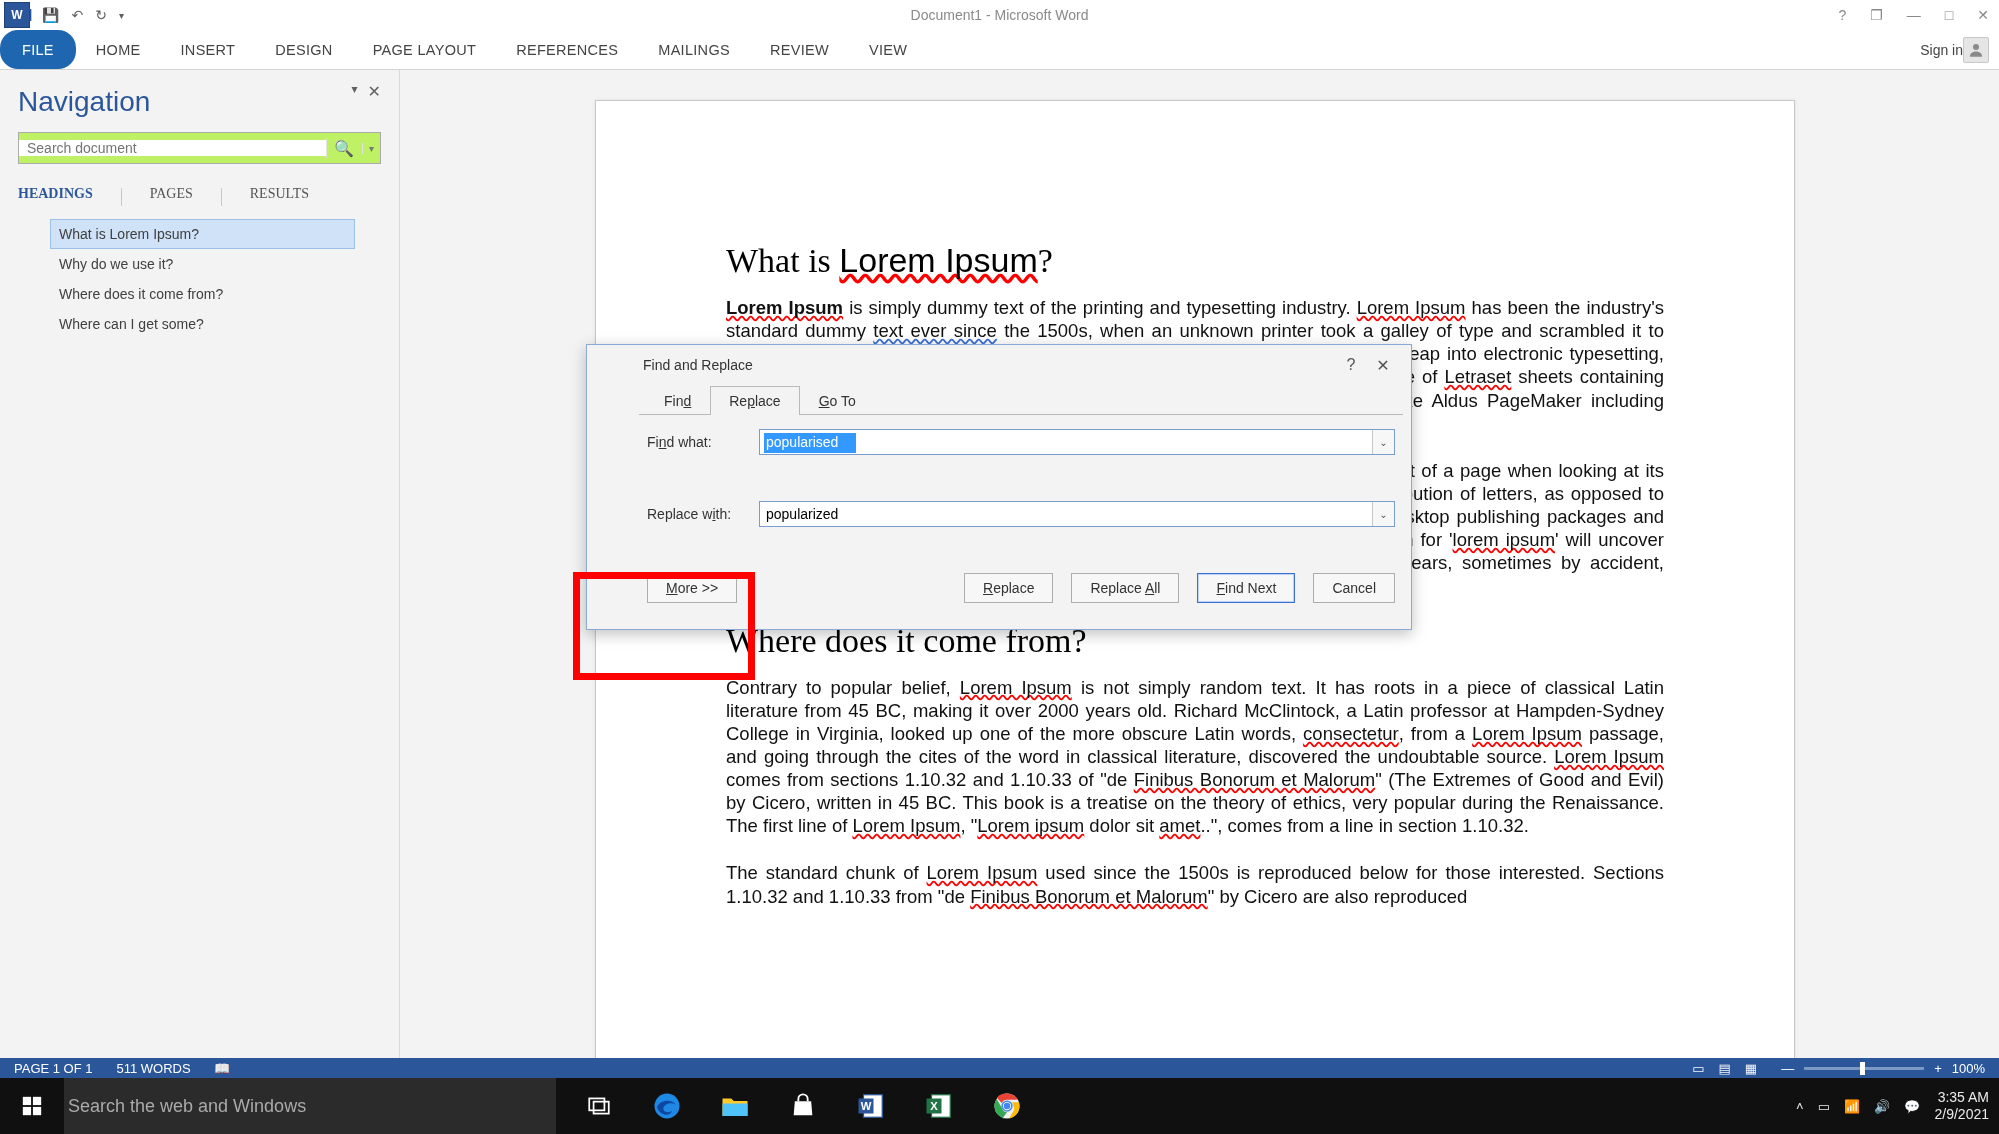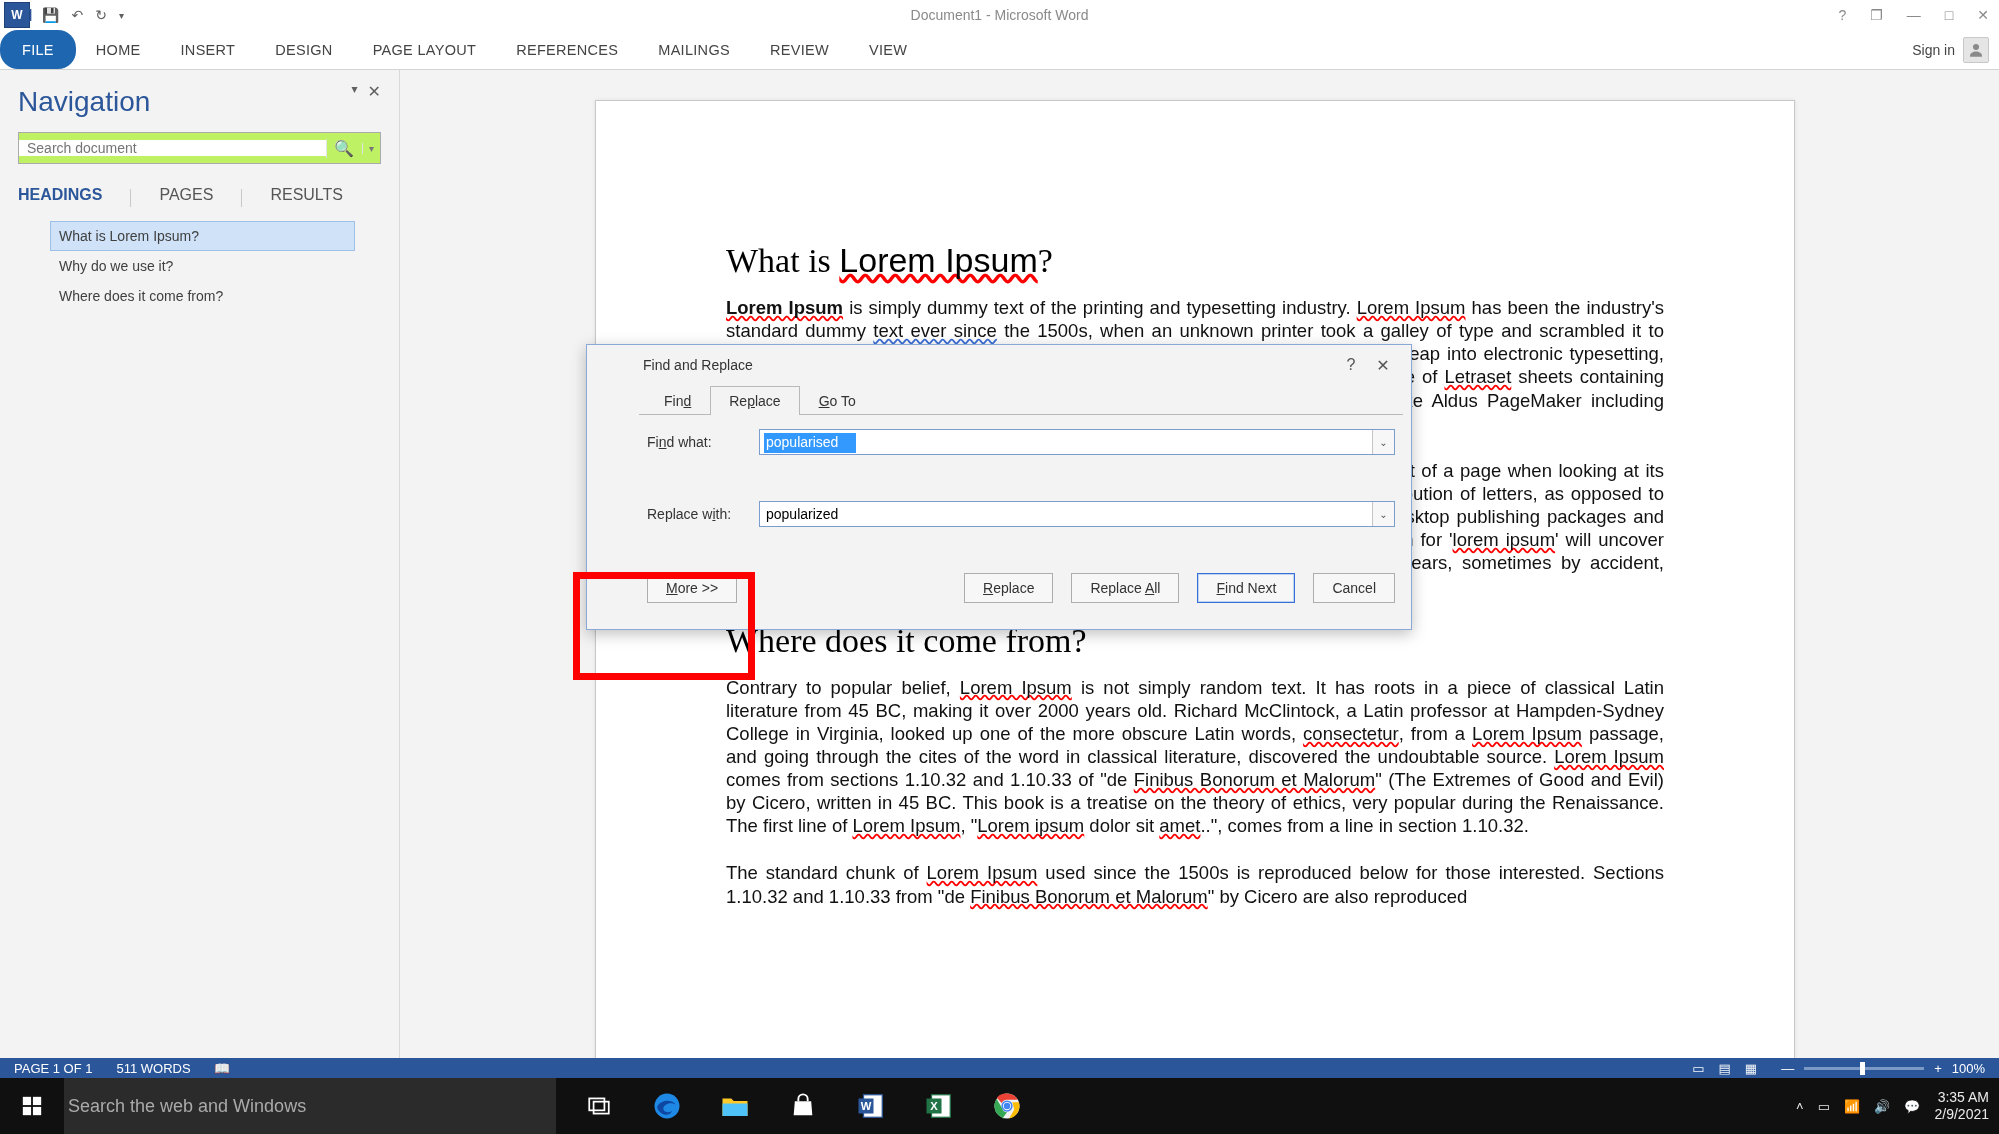--- a/index.html
+++ b/index.html
@@ -13,35 +13,35 @@
 .titlebar .qat span.icon { color:#606060; }
 .titlebar .doc-title { position:absolute; left:0; right:0; text-align:center; pointer-events:none;}
 .titlebar .win-ctrls { position:absolute; right:0; display:flex; gap:24px; padding-right:10px; color:#8a8a8a;}
 .titlebar .win-ctrls span{font-size:14px;}
 
 
 .ribbon { height: 40px; background:#fff; border-bottom:1px solid #d4d4d4; display:flex; align-items:stretch; }
 .ribbon .tab { padding:0 20px; display:flex; align-items:center; font-size:14.5px; color:#444; cursor:pointer; letter-spacing:0.3px;border-radius:18px;}
 .ribbon .tab.file { background:#1e66b0; color:#fff; padding:0 22px;}
 .ribbon .spacer{flex:1;}
-.ribbon .signin{display:flex;align-items:center;gap:8px;padding-right:10px;color:#444;font-size:14px;margin-left:17px;}
+.ribbon .signin{display:flex;align-items:center;padding-right:10px;color:#444;font-size:14px;margin-left:17px;}
 .ribbon .signin .avatar{width:26px;height:26px;background:#e5e5e5;border:1px solid #c8c8c8;border-radius:2px;display:flex;align-items:center;justify-content:center;}
 .ribbon .signin .avatar svg{width:18px;height:18px;fill:#8a8a8a;}
 
 
 .body { position:absolute; top:70px; bottom:34px; left:0; right:0; display:flex; background:#f3f3f3;}
 .navpane { width:400px; background:#f3f3f3; border-right:1px solid #d9d9d9; padding:16px 18px; position:relative;}
 .navpane h2 { color:#2b579a; font-weight:400; font-size:28px; margin-bottom:14px;}
 .navpane .pane-ctrls{position:absolute; top:12px; right:18px; color:#606060; font-size:16px; display:flex; gap:10px;}
 .navpane .search { display:flex; border:1px solid #ababab; background:#bef264; height:32px; align-items:center;}
 .navpane .search input{flex:1;border:none;outline:none;padding:0 8px;font-size:14px;color:#555;}
 .navpane .search .mag{width:36px;text-align:center;color:#2b579a;border-left:1px solid #e3e3e3;}
 .navpane .search .dd{width:18px;text-align:center;border-left:1px solid #e3e3e3;color:#777;font-size:10px;}
 .navpane .tabs{display:flex;gap:28px;margin-top:22px;border-bottom:1px solid transparent;}
-.navpane .tabs .ntab{font-size:16px;color:#555;padding-bottom:6px;position:relative;}
+.navpane .tabs .ntab{font-size:14px;color:#555;padding-bottom:6px;position:relative;font-family:Liberation Serif, serif;}
 .navpane .tabs .ntab.active{color:#2b579a;font-weight:600;}
 .navpane .tabs .sep{width:1px;background:#c8c8c8;height:18px;align-self:center;}
 .navpane .headings{margin-top:10px;}
 .navpane .headings .h-item{padding:6px 8px;margin:0 26px 0 32px;font-size:14px;color:#404040;border:1px solid transparent;cursor:pointer;}
 .navpane .headings .h-item.sel{background:#cfe2f7;border:1px solid #9cc0e6;}
 
 .docarea{flex:1;background:#f3f3f3;overflow:hidden;position:relative;}
 .page{position:absolute;left:195px;top:30px;width:1200px;height:1400px;background:#fff;border:1px solid #c8c8c8;box-shadow:0 0 4px rgba(0,0,0,.08);}
 .page .content{padding:140px 130px 0 130px;font-family:"Times New Roman",serif;color:#000;}
 .page h1{font-family:"Times New Roman",serif;font-size:34px;font-weight:400;margin-bottom:16px;}
@@ -154,20 +154,21 @@
       <div class="ntab active">HEADINGS</div>
       <div class="sep"></div>
       <div class="ntab">PAGES</div>
       <div class="sep"></div>
       <div class="ntab">RESULTS</div>
     </div>
     <div class="headings">
       <div class="h-item sel">What is Lorem Ipsum?</div>
       <div class="h-item">Why do we use it?</div>
       <div class="h-item">Where does it come from?</div>
+      <div class="h-item">Where can I get some?</div>
     </div>
   </div>
 
   <div class="docarea">
     <div class="page">
       <div class="content">
         <h1>What is <span class="sq-red">Lorem Ipsum</span>?</h1>
         <p><strong><span class="sq-red">Lorem Ipsum</span></strong> is simply dummy text of the printing and typesetting industry. <span class="sq-red">Lorem Ipsum</span> has been the industry's standard dummy <span class="sq-blue">text ever since</span> the 1500s, when an unknown printer took a galley of type and scrambled it to make a type specimen book. It has survived not only five centuries, but also the leap into electronic typesetting, remaining essentially unchanged. It was popularized in the 1960s with the release of <span class="sq-red">Letraset</span> sheets containing Lorem Ipsum passages, and more recently with desktop publishing software like Aldus PageMaker including versions of <span class="sq-red">Lorem Ipsum</span>.</p>
         <p>It is a long established fact that a reader will be distracted by the readable content of a page when looking at its layout. The point of using <span class="sq-red">Lorem Ipsum</span> is that it has a more-or-less normal distribution of letters, as opposed to using 'Content here, content here', making it look like readable English. Many desktop publishing packages and web page editors now use <span class="sq-red">Lorem Ipsum</span> as their default model text, and a search for '<span class="sq-red">lorem ipsum</span>' will uncover many web sites still in their infancy. Various versions have evolved over the years, sometimes by accident, sometimes on purpose (injected <span class="sq-red">humour</span> and the like).</p>
         <h1>Where does it come from?</h1>

